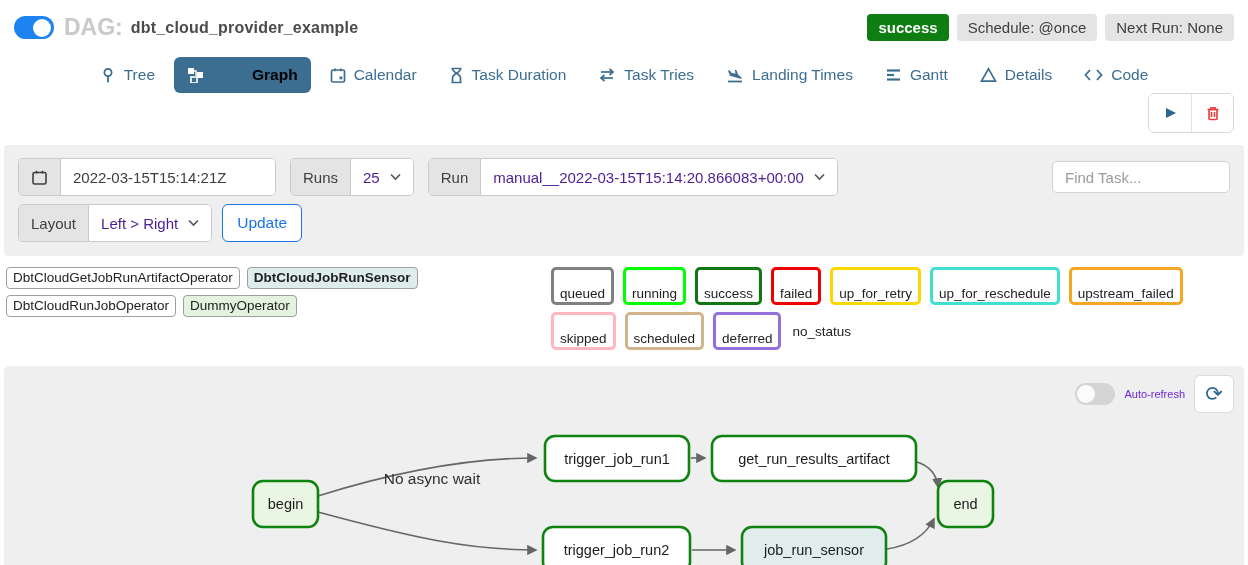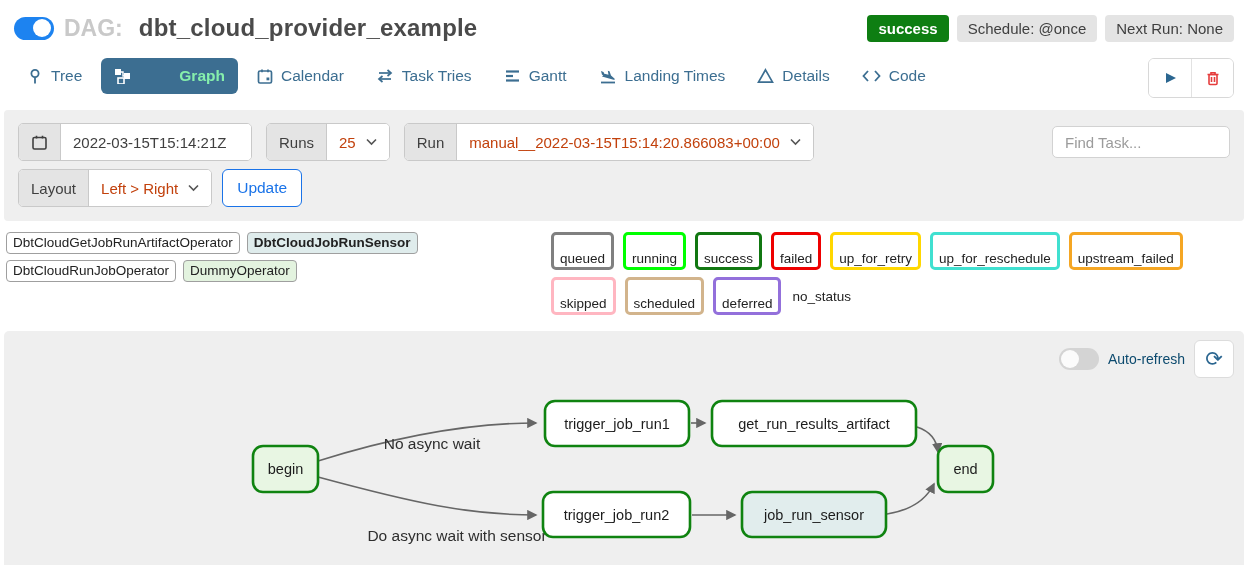--- a/index.html
+++ b/index.html
@@ -4,66 +4,66 @@
 <style>
   * { box-sizing: border-box; margin: 0; padding: 0; }
   html,body { width:1248px; height:565px; background:#fff; overflow:hidden;
     font-family:"Liberation Sans", sans-serif; color:#3f3f3f; }
 
   
   .header { display:flex; align-items:center; padding:14px 14px 6px 14px; }
   .toggle { width:40px; height:23px; border-radius:12px; background:#1d83f0; position:relative; flex:0 0 auto; cursor:pointer; }
   .toggle .knob { position:absolute; top:2.5px; right:3px; width:18px; height:18px; border-radius:50%; background:#fff; }
   .dag-prefix { font-size:23px; font-weight:bold; color:#c9c9c9; margin-left:10px; }
-  .dag-title  { font-size:24px; font-weight:bold; color:#4a4a4a; margin-left:16px; letter-spacing:.2px; }
+  .dag-title  { font-size:16px; font-weight:bold; color:#4a4a4a; margin-left:8px; letter-spacing:.2px; }
   .header-right { margin-left:auto; display:flex; gap:8px; align-items:center; }
   .pill { font-size:15px; padding:5px 11px; border-radius:4px; background:#e4e4e4; color:#3f3f3f; white-space:nowrap; }
   .pill.success { background:#0e7e12; color:#fff; font-weight:bold; }
 
   
-  .tabs-row { display:flex; align-items:flex-start; padding:10px 14px 8px 14px; }
+  .tabs-row { display:flex; align-items:center; padding:10px 14px 8px 14px;flex-direction:column; }
   .tabs { display:flex; align-items:center; gap:6px; }
   .tab { display:flex; align-items:center; gap:8px; padding:9px 13px; border-radius:6px;
          color:#3c6e91; font-size:15.5px; cursor:pointer; background:transparent; border:none; }
-  .tab.active { background:#3c6e91; color:#86efac; font-weight:bold;gap:48px; }
+  .tab.active { background:#3c6e91; color:#000000; font-weight:bold;gap:48px; }
   .tab svg { display:block; }
   .btn-group { margin-left:auto; display:flex; border:1px solid #d8d8d8; border-radius:6px; overflow:hidden; background:#fff; }
   .btn-group .gbtn { width:42px; height:38px; display:flex; align-items:center; justify-content:center;
     background:#fff; border:none; cursor:pointer; }
   .btn-group .gbtn + .gbtn { border-left:1px solid #e2e2e2; }
 
   
   .filter-panel { margin:4px 4px 0 4px; background:#efefef; border-radius:4px; padding:13px 14px 14px 14px; }
   .frow { display:flex; align-items:center; }
   .frow + .frow { margin-top:8px; }
   .igroup { display:flex; align-items:stretch; border-radius:5px; overflow:hidden; border:1px solid #c9c9c9; background:#fff; height:38px; }
   .iaddon { background:#e4e4e4; display:flex; align-items:center; padding:0 12px; font-size:15px; color:#3f3f3f; border-right:1px solid #c9c9c9; }
   .itext  { border:none; outline:none; font-size:15px; padding:0 12px; font-family:"Liberation Sans",sans-serif; color:#3f3f3f; background:#fff; }
-  .fselect { display:flex; align-items:center; gap:10px; padding:0 12px; font-size:15px; color:#c2410c; background:#fff; cursor:pointer; }
+  .fselect { display:flex; align-items:center; gap:10px; padding:0 12px; font-size:15px; color:#4c1d95; background:#fff; cursor:pointer; }
   .gap { width:14px; flex:0 0 auto; }
   .find-task { margin-left:auto; height:32px; width:178px; border:1px solid #d2d2d2; border-radius:5px;
     padding:0 12px; font-size:15px; font-family:"Liberation Sans",sans-serif; outline:none; background:#fff; }
   .find-task::placeholder { color:#9b9b9b; }
   .update-btn { margin-left:10px; height:38px; padding:0 14px; background:#fff; border:1.5px solid #1a73e8;
     color:#1a73e8; font-size:15.5px; border-radius:6px; cursor:pointer; font-family:"Liberation Sans",sans-serif; }
 
   
   .legend-row { display:flex; align-items:flex-start; padding:11px 8px 6px 6px; }
   .ops { width:545px; display:flex; flex-wrap:wrap; gap:6px 7px; }
   .op-badge { border:1px solid #9f9f9f; border-radius:4px; padding:2px 6px 3px 6px; font-size:13.5px; color:#222; background:#fff; white-space:nowrap; }
   .statuses { flex:1; display:flex; flex-wrap:wrap; gap:7px 9px; align-items:center; }
   .st-badge { border:3px solid; border-radius:5px; padding:16px 6px 1px 6px; font-size:13.5px; color:#222; background:#fff; white-space:nowrap; }
   .st-plain { font-size:13.5px; color:#222; padding:2px 2px; }
 
   
   .graph-panel { margin:10px 4px 0 4px; height:249px; background:#efefef; border-radius:5px; position:relative; }
   .autorefresh { position:absolute; top:9px; right:10px; display:flex; align-items:center; gap:9px; z-index:2; }
   .ar-toggle { width:40px; height:22px; border-radius:11px; background:#d4d4d4; position:relative; cursor:pointer; }
   .ar-toggle .knob { position:absolute; top:2px; left:2px; width:18px; height:18px; border-radius:50%; background:#fbfbfb; }
-  .ar-label { font-size:14px; color:#0c4a6e; }
+  .ar-label { font-size:11px; color:#6d28d9; }
   .refresh-btn { width:40px; height:38px; background:#fff; border:1px solid #dcdcdc; border-radius:6px;
     color:#2b6690; font-size:21px; cursor:pointer; display:flex; align-items:center; justify-content:center; }
   .graph-svg { position:absolute; inset:0; width:100%; height:100%; }
   .node-label { font-size:14.5px; fill:#1c1c1c; }
   .edge-label { font-size:15.5px; fill:#2e2e2e; }
 </style>
 </head>
 <body>
 
 <div class="header">
@@ -106,48 +106,57 @@
           <svg width="16" height="17" viewBox="0 0 16 17" fill="none" stroke="#3c6e91" stroke-width="1.7">
             <rect x="1.5" y="3" width="13" height="12" rx="1.5"></rect>
             <path d="M5,1.5 V4.2 M11,1.5 V4.2"></path>
             <rect x="9.5" y="9.5" width="2.8" height="2.8" fill="#3c6e91" stroke="none"></rect>
           </svg>
         </span>
         <span>Calendar</span>
       </button>
       <button class="tab">
         <span style="display: flex;">
+          <svg width="15" height="17" viewBox="0 0 15 17" fill="none" stroke="#3c6e91" stroke-width="1.7">
+            <path d="M2.5,1.5 H12.5 M2.5,15.5 H12.5"></path>
+            <path d="M3.5,1.5 C3.5,6 11.5,6.5 11.5,11 V15.5 M11.5,1.5 C11.5,6 3.5,6.5 3.5,11 V15.5"></path>
+          </svg>
+        </span>
+        <span>Task Duration</span>
+      </button>
+      <button class="tab">
+        <span style="display: flex;">
           <svg width="18" height="16" viewBox="0 0 18 16" fill="none" stroke="#3c6e91" stroke-width="1.7">
             <path d="M3,5 H14"></path>
             <polyline points="11.5,2 15,5 11.5,8" fill="none"></polyline>
             <path d="M15,11 H4"></path>
             <polyline points="6.5,8 3,11 6.5,14" fill="none"></polyline>
           </svg>
         </span>
         <span>Task Tries</span>
       </button>
       <button class="tab">
         <span style="display: flex;">
+          <svg width="18" height="17" viewBox="0 0 18 17" fill="#3c6e91">
+            <path d="M2,14.5 H16" stroke="#3c6e91" stroke-width="1.8"></path>
+            <path d="M2,3 L4.5,4 L6,7.5 L3,6.8 Z"></path>
+            <path d="M3,8.5 L14.5,11.8 C15.6,12.1 16.2,11.2 15.4,10.4 L12,7.5 L10.5,3.2 L8.8,2.8 L9.5,6.8 L5.5,5.8 Z"></path>
+          </svg>
+        </span>
+        <span>Landing Times</span>
+      </button>
+      <button class="tab">
+        <span style="display: flex;">
           <svg width="17" height="16" viewBox="0 0 17 16" fill="none" stroke="#3c6e91" stroke-width="2.2">
             <path d="M2,3.5 H15"></path>
             <path d="M2,8 H9"></path>
             <path d="M2,12.5 H15"></path>
           </svg>
         </span>
         <span>Gantt</span>
-      </button>
-      <button class="tab">
-        <span style="display: flex;">
-          <svg width="18" height="17" viewBox="0 0 18 17" fill="#3c6e91">
-            <path d="M2,14.5 H16" stroke="#3c6e91" stroke-width="1.8"></path>
-            <path d="M2,3 L4.5,4 L6,7.5 L3,6.8 Z"></path>
-            <path d="M3,8.5 L14.5,11.8 C15.6,12.1 16.2,11.2 15.4,10.4 L12,7.5 L10.5,3.2 L8.8,2.8 L9.5,6.8 L5.5,5.8 Z"></path>
-          </svg>
-        </span>
-        <span>Landing Times</span>
       </button>
       <button class="tab">
         <span style="display: flex;">
           <svg width="17" height="16" viewBox="0 0 17 16" fill="none" stroke="#3c6e91" stroke-width="1.7">
             <polygon points="8.5,1.8 15.5,14.2 1.5,14.2"></polygon>
           </svg>
         </span>
         <span>Details</span>
       </button>
       <button class="tab">
@@ -179,21 +188,21 @@
 
 <div class="filter-panel">
   <div class="frow">
     <div class="igroup">
       <span class="iaddon">
         <svg width="17" height="17" viewBox="0 0 17 17" fill="none" stroke="#3f3f3f" stroke-width="1.6">
           <rect x="2" y="3.5" width="13" height="11.5" rx="1.5"></rect>
             <path d="M5.5,1.8 V4.6 M11.5,1.8 V4.6"></path>
         </svg>
       </span>
-      <input class="itext" style="width: 190px;" value="2022-03-15T15:14:21Z">
+      <input class="itext" style="width: 214px;" value="2022-03-15T15:14:21Z">
     </div>
     <span class="gap"></span>
     <div class="igroup">
       <span class="iaddon">Runs</span>
       <div class="fselect">
         <span>25</span>
         <svg width="11" height="8" viewBox="0 0 11 8" fill="none" stroke="#555" stroke-width="1.6">
             <polyline points="1,1.5 5.5,6 10,1.5"></polyline>
           </svg>
       </div>

